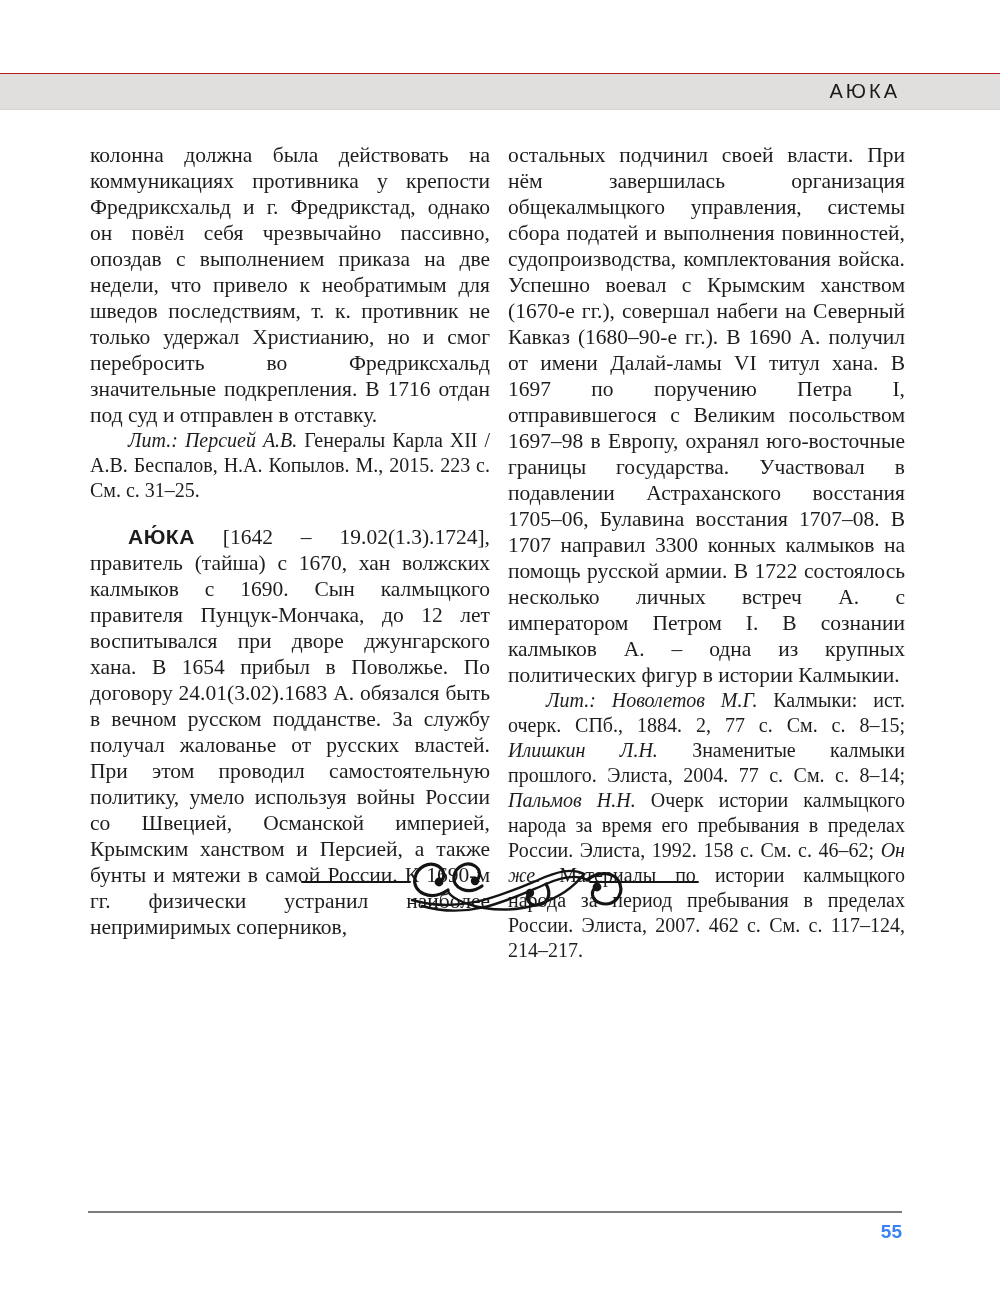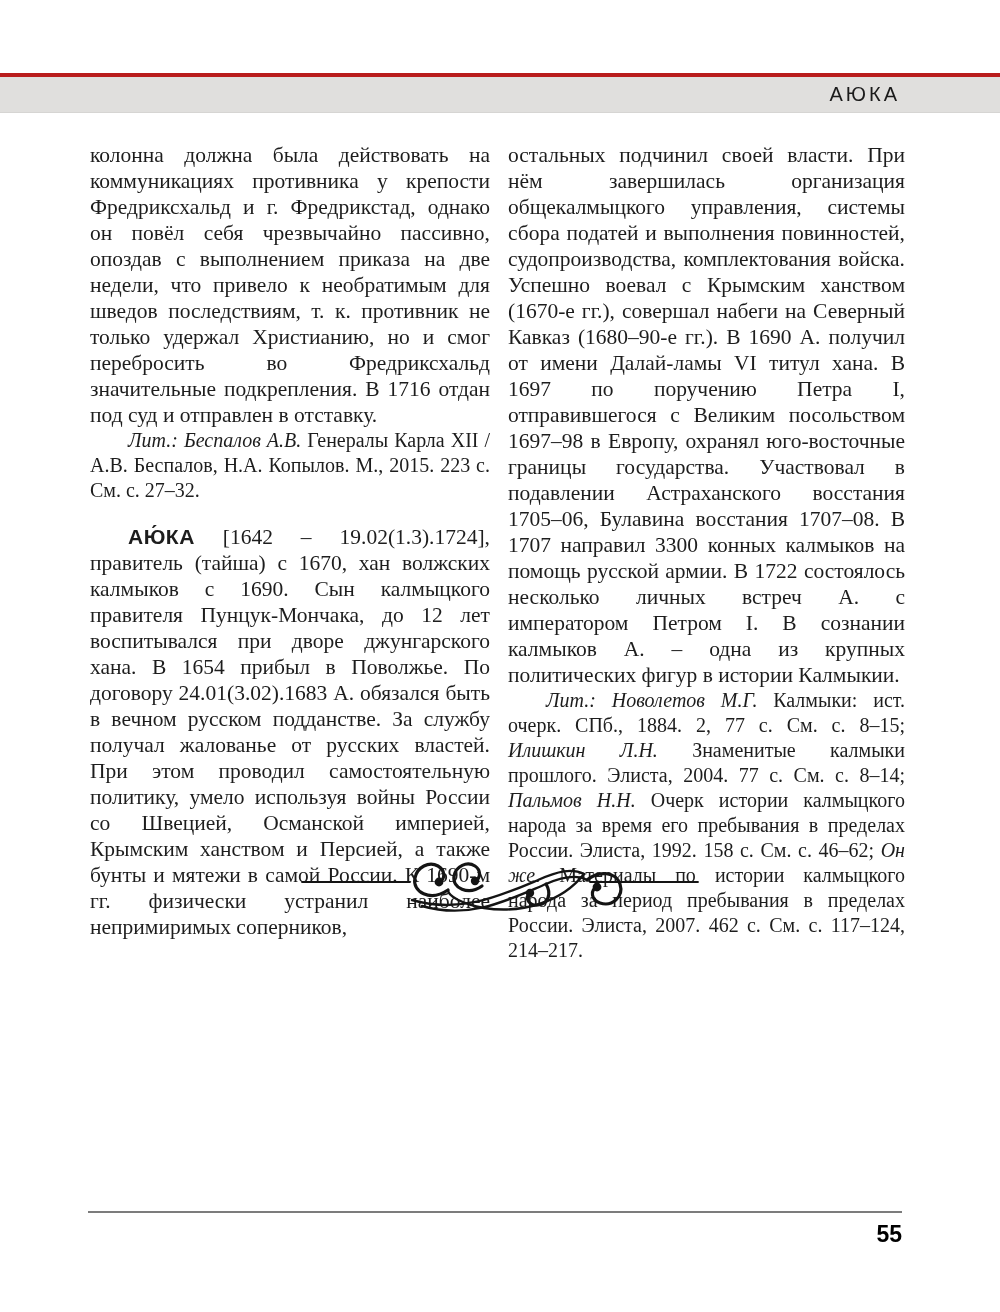--- a/index.html
+++ b/index.html
@@ -17,21 +17,21 @@
     color: #1d1d1d;
   }
   
   .band {
     position: absolute;
     left: 0;
     top: 73px;
     width: 100%;
     height: 35px;
     background: #e0dfdd;
-    border-top: 4px solid #b91c1c;
+    border-top: 1px solid #b91c1c;
     border-bottom: 1px solid #d6d5d3;
   }
   .band .running-title {
     position: absolute;
     right: 100px;
     top: 0;
     line-height: 35px;
     font-family: "Liberation Sans", sans-serif;
     font-size: 20px;
     letter-spacing: 3px;
@@ -84,36 +84,36 @@
     width: 814px;
     height: 2px;
     background: #7c7c7c;
   }
   .page-number {
     position: absolute;
     right: 98px;
     top: 1221px;
     font-family: "Liberation Sans", sans-serif;
     font-weight: bold;
-    font-size: 23px;
-    color: #000000;
+    font-size: 19px;
+    color: #3b82f6;
   }
 </style>
 </head>
 <body>
 
 <div id="page">
 
   <div class="band">
     <div class="running-title">АЮКА</div>
   </div>
 
   <div class="col col-left">
       <p class="para body"><span>колонна должна была действовать на коммуникациях противника у крепости Фредриксхальд и г. Фредрикстад, однако он повёл себя чрезвычайно пассивно, опоздав с выполнением приказа на две недели, что привело к необратимым для шведов последствиям, т. к. противник не только удержал Христианию, но и смог перебросить во Фредриксхальд значительные подкрепления. В 1716 отдан под суд и отправлен в отставку.</span></p>
-      <p class="para lit indent"><span class="it">Лит.:</span><span> </span><span class="it">Беспалов А.В.</span><span> Генералы Карла XII / А.В. Беспалов, Н.А. Копылов. М., 2015. 223 с. См. с. 27–32.</span></p>
+      <p class="para lit indent"><span class="it">Лит.:</span><span> </span><span class="it">Персией А.В.</span><span> Генералы Карла XII / А.В. Беспалов, Н.А. Копылов. М., 2015. 223 с. См. с. 31–25.</span></p>
       <p class="para body indent space-before"><span class="headword">АЮ́КА</span><span> [1642 – 19.02(1.3).1724], правитель (тайша) с 1670, хан волжских калмыков с 1690. Сын калмыцкого правителя Пунцук-Мончака, до 12 лет воспитывался при дворе джунгарского хана. В 1654 прибыл в Поволжье. По договору 24.01(3.02).1683 А. обязался быть в вечном русском подданстве. За службу получал жалованье от русских властей. При этом проводил самостоятельную политику, умело используя войны России со Швецией, Османской империей, Крымским ханством и Персией, а также бунты и мятежи в самой России. К 1690-м гг. физически устранил наиболее непримиримых соперников,</span></p>
     </div>
 
   <div class="col col-right">
       <p class="para body"><span>остальных подчинил своей власти. При нём завершилась организация общекалмыцкого управления, системы сбора податей и выполнения повинностей, судопроизводства, комплектования войска. Успешно воевал с Крымским ханством (1670-е гг.), совершал набеги на Северный Кавказ (1680–90-е гг.). В 1690 А. получил от имени Далай-ламы VI титул хана. В 1697 по поручению Петра I, отправившегося с Великим посольством 1697–98 в Европу, охранял юго-восточные границы государства. Участвовал в подавлении Астраханского восстания 1705–06, Булавина восстания 1707–08. В 1707 направил 3300 конных калмыков на помощь русской армии. В 1722 состоялось несколько личных встреч А. с императором Петром I. В сознании калмыков А. – одна из крупных политических фигур в истории Калмыкии.</span></p>
       <p class="para lit indent"><span class="it">Лит.:</span><span> </span><span class="it">Новолетов М.Г.</span><span> Калмыки: ист. очерк. СПб., 1884. 2, 77 с. См. с. 8–15; </span><span class="it">Илишкин Л.Н.</span><span> Знаменитые калмыки прошлого. Элиста, 2004. 77 с. См. с. 8–14; </span><span class="it">Пальмов Н.Н.</span><span> Очерк истории калмыцкого народа за время его пребывания в пределах России. Элиста, 1992. 158 с. См. с. 46–62; </span><span class="it">Он же</span><span>. Материалы по истории калмыцкого народа за период пребывания в пределах России. Элиста, 2007. 462 с. См. с. 117–124, 214–217.</span></p>
     </div>
 
   <div class="divider">
     <svg width="400" height="60" viewBox="0 0 400 60" xmlns="http://www.w3.org/2000/svg">

